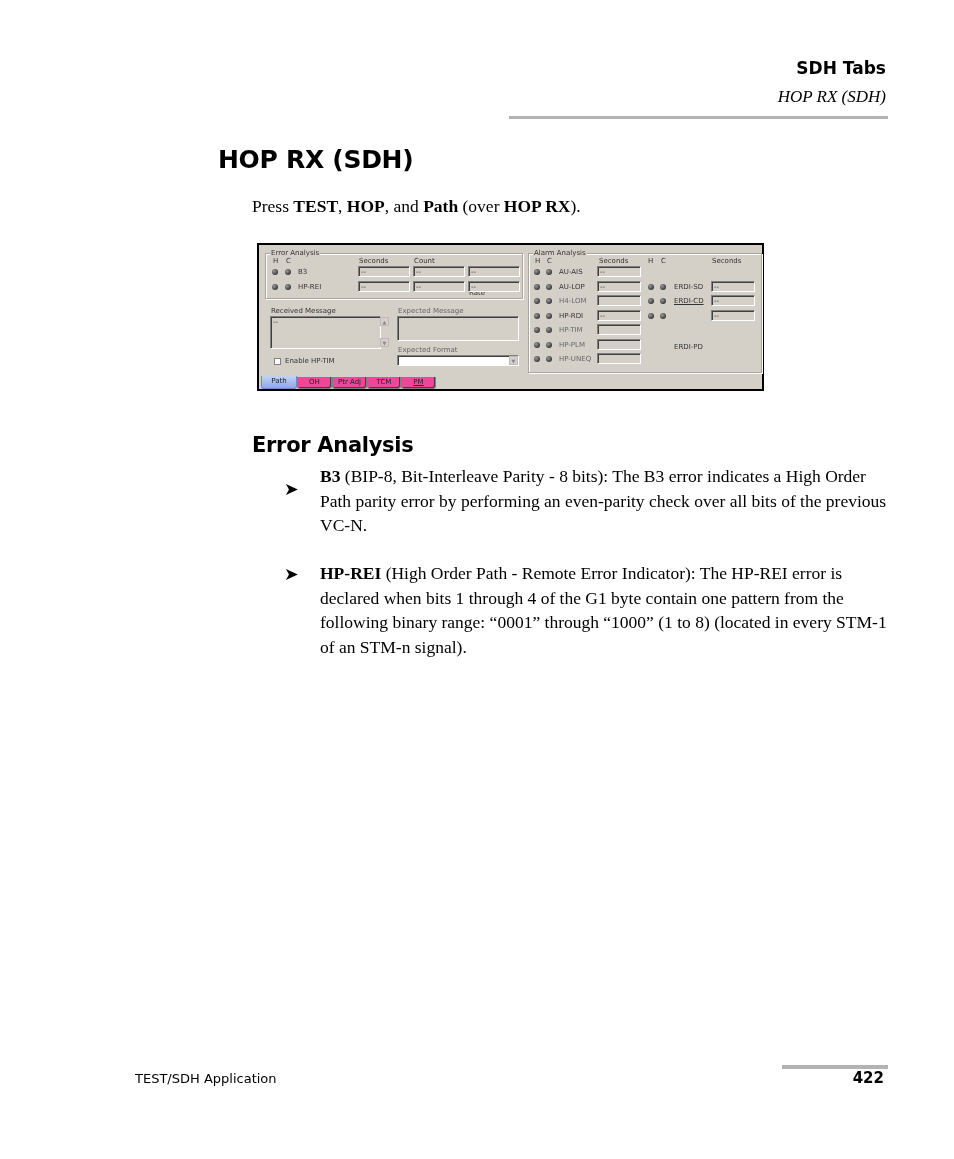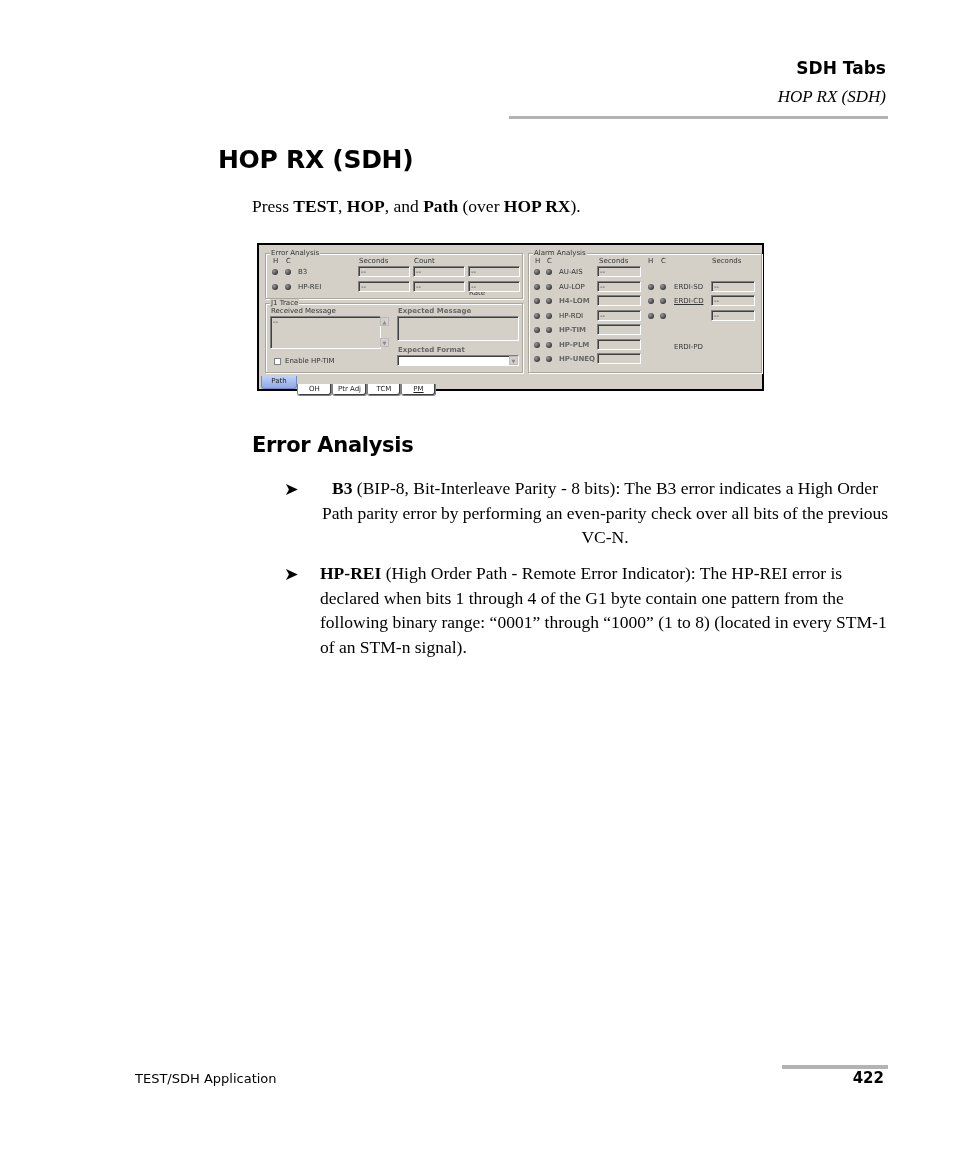--- a/index.html
+++ b/index.html
@@ -12,26 +12,26 @@
 
   .page-title { left: 218px; top: 145px; font-family: "DejaVu Sans", sans-serif; font-weight: bold; font-size: 25px; letter-spacing: -0.3px; }
   .intro { left: 252px; top: 196px; font-size: 17.5px; }
   .intro b { font-weight: bold; }
 
   
   .shot { left: 257px; top: 243px; width: 503px; height: 144px; border: 2px solid #000; background: #d4d0c8; font-family: "DejaVu Sans", sans-serif; font-size: 7px; color: #222; }
   .grp { position: absolute; border: 1px solid #a9a69e; box-shadow: inset 1px 1px 0 #fff, 1px 1px 0 #fff; }
   .grp-title { position: absolute; top: -5px; left: 4px; background: #d4d0c8; padding: 0 1px; font-size: 7px; line-height: 8px; color: #333; }
   .lbl { position: absolute; font-size: 7px; line-height: 8px; color: #333; white-space: nowrap; }
-  .lbl.dim { color: #666; font-weight: bold; }
+  .lbl.dim { color: #666; }
   .led { position: absolute; width: 6px; height: 6px; border-radius: 50%; background: radial-gradient(circle at 35% 35%, #9a9a9a, #3a3a3a 70%); }
   .fld { position: absolute; height: 11px; background: #d4d0c8; border-top: 1px solid #808080; border-left: 1px solid #808080; border-right: 1px solid #fff; border-bottom: 1px solid #fff; box-shadow: inset 1px 1px 0 #404040; font-size: 7px; line-height: 11px; padding-left: 2px; box-sizing: border-box; color: #333; }
   .fld.w { background: #fff; }
   .tabs { position: absolute; left: 0; top: 131px; height: 13px; width: 503px; }
-  .tab { position: absolute; top: 8px; height: 11px; border: 1px solid #808080; border-top: none; border-radius: 0 0 3px 3px; background: #ffffff; font-size: 7px; line-height: 10px; text-align: center; box-shadow: inset -1px -1px 0 #404040; }
+  .tab { position: absolute; top: 1px; height: 11px; border: 1px solid #808080; border-top: none; border-radius: 0 0 3px 3px; background: #ec4899; font-size: 7px; line-height: 10px; text-align: center; box-shadow: inset -1px -1px 0 #404040; }
   .tab.active { background: linear-gradient(#c2d2f4, #8fa9e8); border-color: #7189c9; box-shadow: none; top: 0; height: 12px; }
   .scroll-btn { position: absolute; width: 9px; height: 9px; background: #d4d0c8; border: 1px solid #bbb; font-size: 5px; line-height: 9px; text-align: center; color: #888; box-sizing: border-box; }
   .chk { position: absolute; width: 7px; height: 7px; background: #fff; border: 1px solid #808080; box-sizing: border-box; }
 
   .sec-title { left: 252px; top: 433px; font-family: "DejaVu Sans", sans-serif; font-weight: bold; font-size: 21px; letter-spacing: -0.3px; }
   .bullet { left: 284px; font-size: 17.5px; line-height: 24.5px; }
   .bullet-body { left: 320px; width: 570px; font-size: 17.5px; line-height: 24.5px; }
   .bullet-body b { font-weight: bold; }
 
   .foot-rule { left: 782px; top: 1065px; width: 106px; height: 4px; background: #b3b3b3; }
@@ -69,23 +69,20 @@
   <div class="fld" style="left:154px; top:21px; width:52px;">--</div>
   <div class="fld" style="left:209px; top:21px; width:52px;">--</div>
 
   <div class="led" style="left:13px; top:39px;"></div>
   <div class="led" style="left:26px; top:39px;"></div>
   <div class="lbl" style="left:39px; top:38px;">HP-REI</div>
   <div class="fld" style="left:99px; top:36px; width:52px;">--</div>
   <div class="fld" style="left:154px; top:36px; width:52px;">--</div>
   <div class="fld" style="left:209px; top:36px; width:52px;">--</div>
 
-  <div class="grp" style="left:6px; top:58px; width:256px; height:68px;">
-    <div class="grp-title">J1 Trace</div>
-  </div>
   <div class="lbl" style="left:12px; top:62px;">Received Message</div>
   <div class="fld" style="left:11px; top:71px; width:111px; height:33px; line-height:9px; padding-top:1px;">--</div>
   <div class="scroll-btn" style="left:121px; top:72px;">▲</div>
   <div class="scroll-btn" style="left:121px; top:93px;">▼</div>
   <div class="lbl dim" style="left:139px; top:62px;">Expected Message</div>
   <div class="fld" style="left:138px; top:71px; width:122px; height:25px;"></div>
   <div class="lbl dim" style="left:139px; top:101px;">Expected Format</div>
   <div class="fld w" style="left:138px; top:110px; width:122px;"></div>
   <div class="scroll-btn" style="left:250px; top:111px;">▼</div>
   <div class="chk" style="left:15px; top:113px;"></div>
@@ -156,21 +153,21 @@
     <div class="tab" style="left:38px; width:33px;">OH</div>
     <div class="tab" style="left:73px; width:33px;">Ptr Adj</div>
     <div class="tab" style="left:108px; width:32px;">TCM</div>
     <div class="tab" style="left:142px; width:33px;text-decoration:underline;">PM</div>
   </div>
 </div>
 
 <div class="abs sec-title">Error Analysis</div>
 
 <div class="abs bullet" style="top:477px;">➤</div>
-<div class="abs bullet-body" style="top:476px;text-align:center;">
+<div class="abs bullet-body" style="top:464px;">
   <b>B3</b><span> (BIP-8, Bit-Interleave Parity - 8 bits): The B3 error indicates a High Order Path parity error by performing an even-parity check over all bits of the previous VC-N.</span>
 </div>
 
 <div class="abs bullet" style="top:562px;">➤</div>
 <div class="abs bullet-body" style="top:561px;">
   <b>HP-REI</b><span> (High Order Path - Remote Error Indicator): The HP-REI error is declared when bits 1 through 4 of the G1 byte contain one pattern from the following binary range: “0001” through “1000” (1 to 8) (located in every STM-1 of an STM-n signal).</span>
 </div>
 
 <div class="abs foot-rule"></div>
 <div class="abs foot-left">TEST/SDH Application</div>

